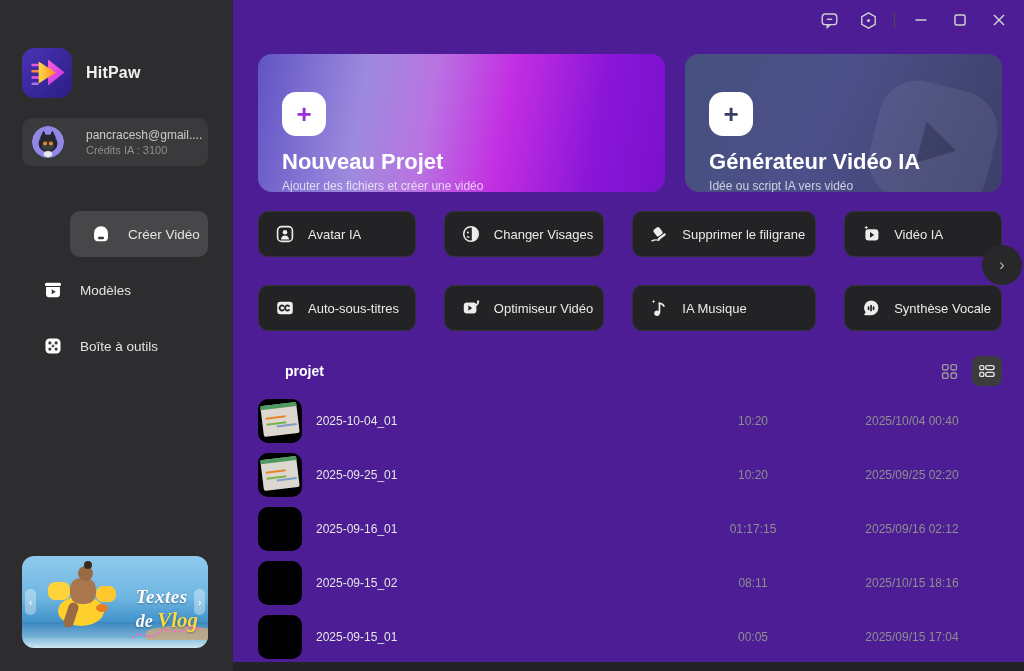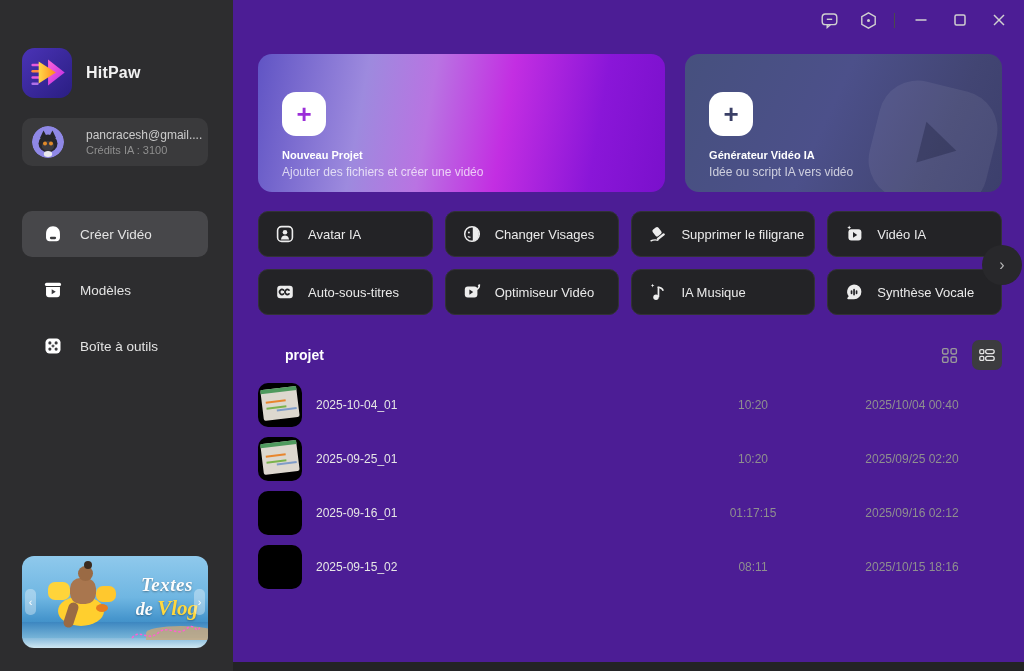--- a/index.html
+++ b/index.html
@@ -16,37 +16,37 @@
 
   .user-card { position:absolute; top:118px; left:22px; width:186px; height:48px; background:#3a3a3c;
                border-radius:10px; display:flex; align-items:center; padding:0 10px; gap:22px; cursor:pointer; }
   .avatar { width:32px; height:32px; border-radius:50%; flex-shrink:0; }
   .user-email { font-size:12px; color:#cccccc; white-space:nowrap; }
   .user-credits { font-size:11px; color:#8f8f8f; margin-top:2px; }
 
   .nav { position:absolute; top:211px; left:22px; width:186px; }
   .nav-item { height:46px; border-radius:10px; display:flex; align-items:center; gap:16px;
               padding:0 0 0 20px; margin-bottom:10px; cursor:pointer; color:#e3e3e3; font-size:13.5px; }
-  .nav-item.active { background:#47474a; }
+  .nav-item.active { background:#47474a;margin-left:48px; }
   .nav-item svg { width:22px; height:22px; flex-shrink:0; }
 
   .promo { position:absolute; left:22px; bottom:23px; width:186px; height:92px; border-radius:12px;
            overflow:hidden; cursor:pointer;
            background:linear-gradient(180deg,#8fc9ec 0%,#6fb6e2 45%,#4796cd 68%,#3f8ec5 78%,#cfe7f2 100%); }
   .promo-sea { position:absolute; left:0; right:0; bottom:10px; height:16px; background:linear-gradient(180deg,#3c86c0,#77b4d8); }
   .promo-sand { position:absolute; right:-8px; bottom:8px; width:70px; height:14px; border-radius:50% 50% 0 0; background:#caa87c; opacity:.8; }
   .kid-head { position:absolute; left:56px; top:10px; width:15px; height:15px; border-radius:50%; background:#9a6a44; }
   .kid-bun { position:absolute; left:62px; top:5px; width:8px; height:8px; border-radius:50%; background:#3a2a1e; }
   .kid-body { position:absolute; left:48px; top:22px; width:26px; height:26px; border-radius:40%; background:#a9764e; }
   .kid-leg { position:absolute; left:44px; top:46px; width:10px; height:26px; border-radius:6px; background:#9a6a44; transform:rotate(18deg); }
   .float-left { position:absolute; left:26px; top:26px; width:22px; height:18px; border-radius:7px; background:#ffd43a; }
   .float-right { position:absolute; left:74px; top:30px; width:20px; height:16px; border-radius:7px; background:#ffc82e; }
   .duck-ring { position:absolute; left:36px; top:40px; width:46px; height:30px; border-radius:50%; background:#ffcf2e; }
   .duck-beak { position:absolute; left:74px; top:48px; width:12px; height:8px; border-radius:50%; background:#e87c1e; }
-  .promo-text { position:absolute; right:10px; top:18px; text-align:center; font-family:"Liberation Serif","DejaVu Serif",serif;
+  .promo-text { position:absolute; right:10px; top:30px; font-family:"Liberation Serif","DejaVu Serif",serif;
                 font-style:italic; font-weight:bold; line-height:1.15; text-shadow:0 1px 2px rgba(0,0,0,.35); }
   .promo-line1 { font-size:19px; color:#fdfdfd; letter-spacing:.5px; }
   .promo-line2 { font-size:18px; color:#fdfdfd; }
   .promo-accent { font-size:21px; color:#ffd83e; }
   .promo-arrow { position:absolute; top:50%; transform:translateY(-50%); width:11px; height:26px; border-radius:5px;
                  background:rgba(255,255,255,.35); color:#fff; font-size:11px; display:flex; align-items:center;
                  justify-content:center; cursor:pointer; }
   .promo-arrow.left { left:3px; }
   .promo-arrow.right { right:3px; }
   .promo-squiggle { position:absolute; right:6px; bottom:4px; }
@@ -59,25 +59,25 @@
   .tb-divider { width:1px; height:15px; background:#4a4a4d; margin:0 2px; }
 
   .hero { display:flex; gap:20px; margin-top:54px; height:138px; }
   .hero-card { position:relative; border-radius:14px; padding:38px 24px 0 24px; cursor:pointer; overflow:hidden; }
   .hero-card.new-project { flex:414; background:linear-gradient(100deg,#6054c4 0%,#9d8ade 26%,#b973e2 42%,#c32ee2 60%,#8a16d8 82%,#7a10cc 100%); }
   .hero-card.ai-generator { flex:310; background:linear-gradient(115deg,#46507e 0%,#4c508a 45%,#424573 78%,#3c3f6c 100%); }
   .plus-tile { width:44px; height:44px; background:#ffffff; border-radius:14px; display:flex; align-items:center;
                justify-content:center; font-size:26px; font-weight:bold; line-height:1; }
   .new-project .plus-tile { color:#9b2fd8; }
   .ai-generator .plus-tile { color:#3a3f66; }
-  .hero-title { margin-top:13px; font-size:11px; font-weight:bold; color:#ffffff; }
+  .hero-title { margin-top:13px; font-size:22px; font-weight:bold; color:#ffffff; }
   .hero-subtitle { margin-top:4px; font-size:12px; color:rgba(255,255,255,.72); }
   .hero-watermark { position:absolute; right:-6px; bottom:-28px; transform:rotate(14deg); }
 
-  .features { margin-top:19px; display:grid; grid-template-columns:repeat(4,1fr); gap:12px; }
+  .features { margin-top:19px; display:grid; grid-template-columns:repeat(4,1fr); gap:28px; }
   .feature-btn { height:46px; background:#232326; border:1px solid #323236; border-radius:10px; display:flex;
                  align-items:center; gap:13px; padding:0 10px 0 16px; cursor:pointer; white-space:nowrap; }
   .feature-btn svg { width:20px; height:20px; flex-shrink:0; }
   .feature-label { font-size:13px; color:#eaeaea; overflow:hidden; text-overflow:ellipsis; }
 
   .carousel-next { position:absolute; right:2px; top:245px; width:40px; height:40px; border-radius:50%;
                    background:#28282b; color:#b8b8b8; display:flex; align-items:center; justify-content:center;
                    font-size:16px; cursor:pointer; z-index:4; }
 
   .projects { margin-top:25px; }
@@ -403,19 +403,27 @@
 
         <div class="project-row">
           <div class="thumb thumb-black">
               <div class="map-art"></div>
             </div>
           <div class="project-name">2025-09-15_02</div>
           <div class="project-duration">08:11</div>
           <div class="project-modified">2025/10/15 18:16</div>
         </div>
 
+        <div class="project-row">
+          <div class="thumb thumb-black">
+              <div class="map-art"></div>
+            </div>
+          <div class="project-name">2025-09-15_01</div>
+          <div class="project-duration">00:05</div>
+          <div class="project-modified">2025/09/15 17:04</div>
+        </div>
 
       </div>
     </section>
 
     <div class="bottom-strip"></div>
   </main>
 </div>
 
 </body></html>

